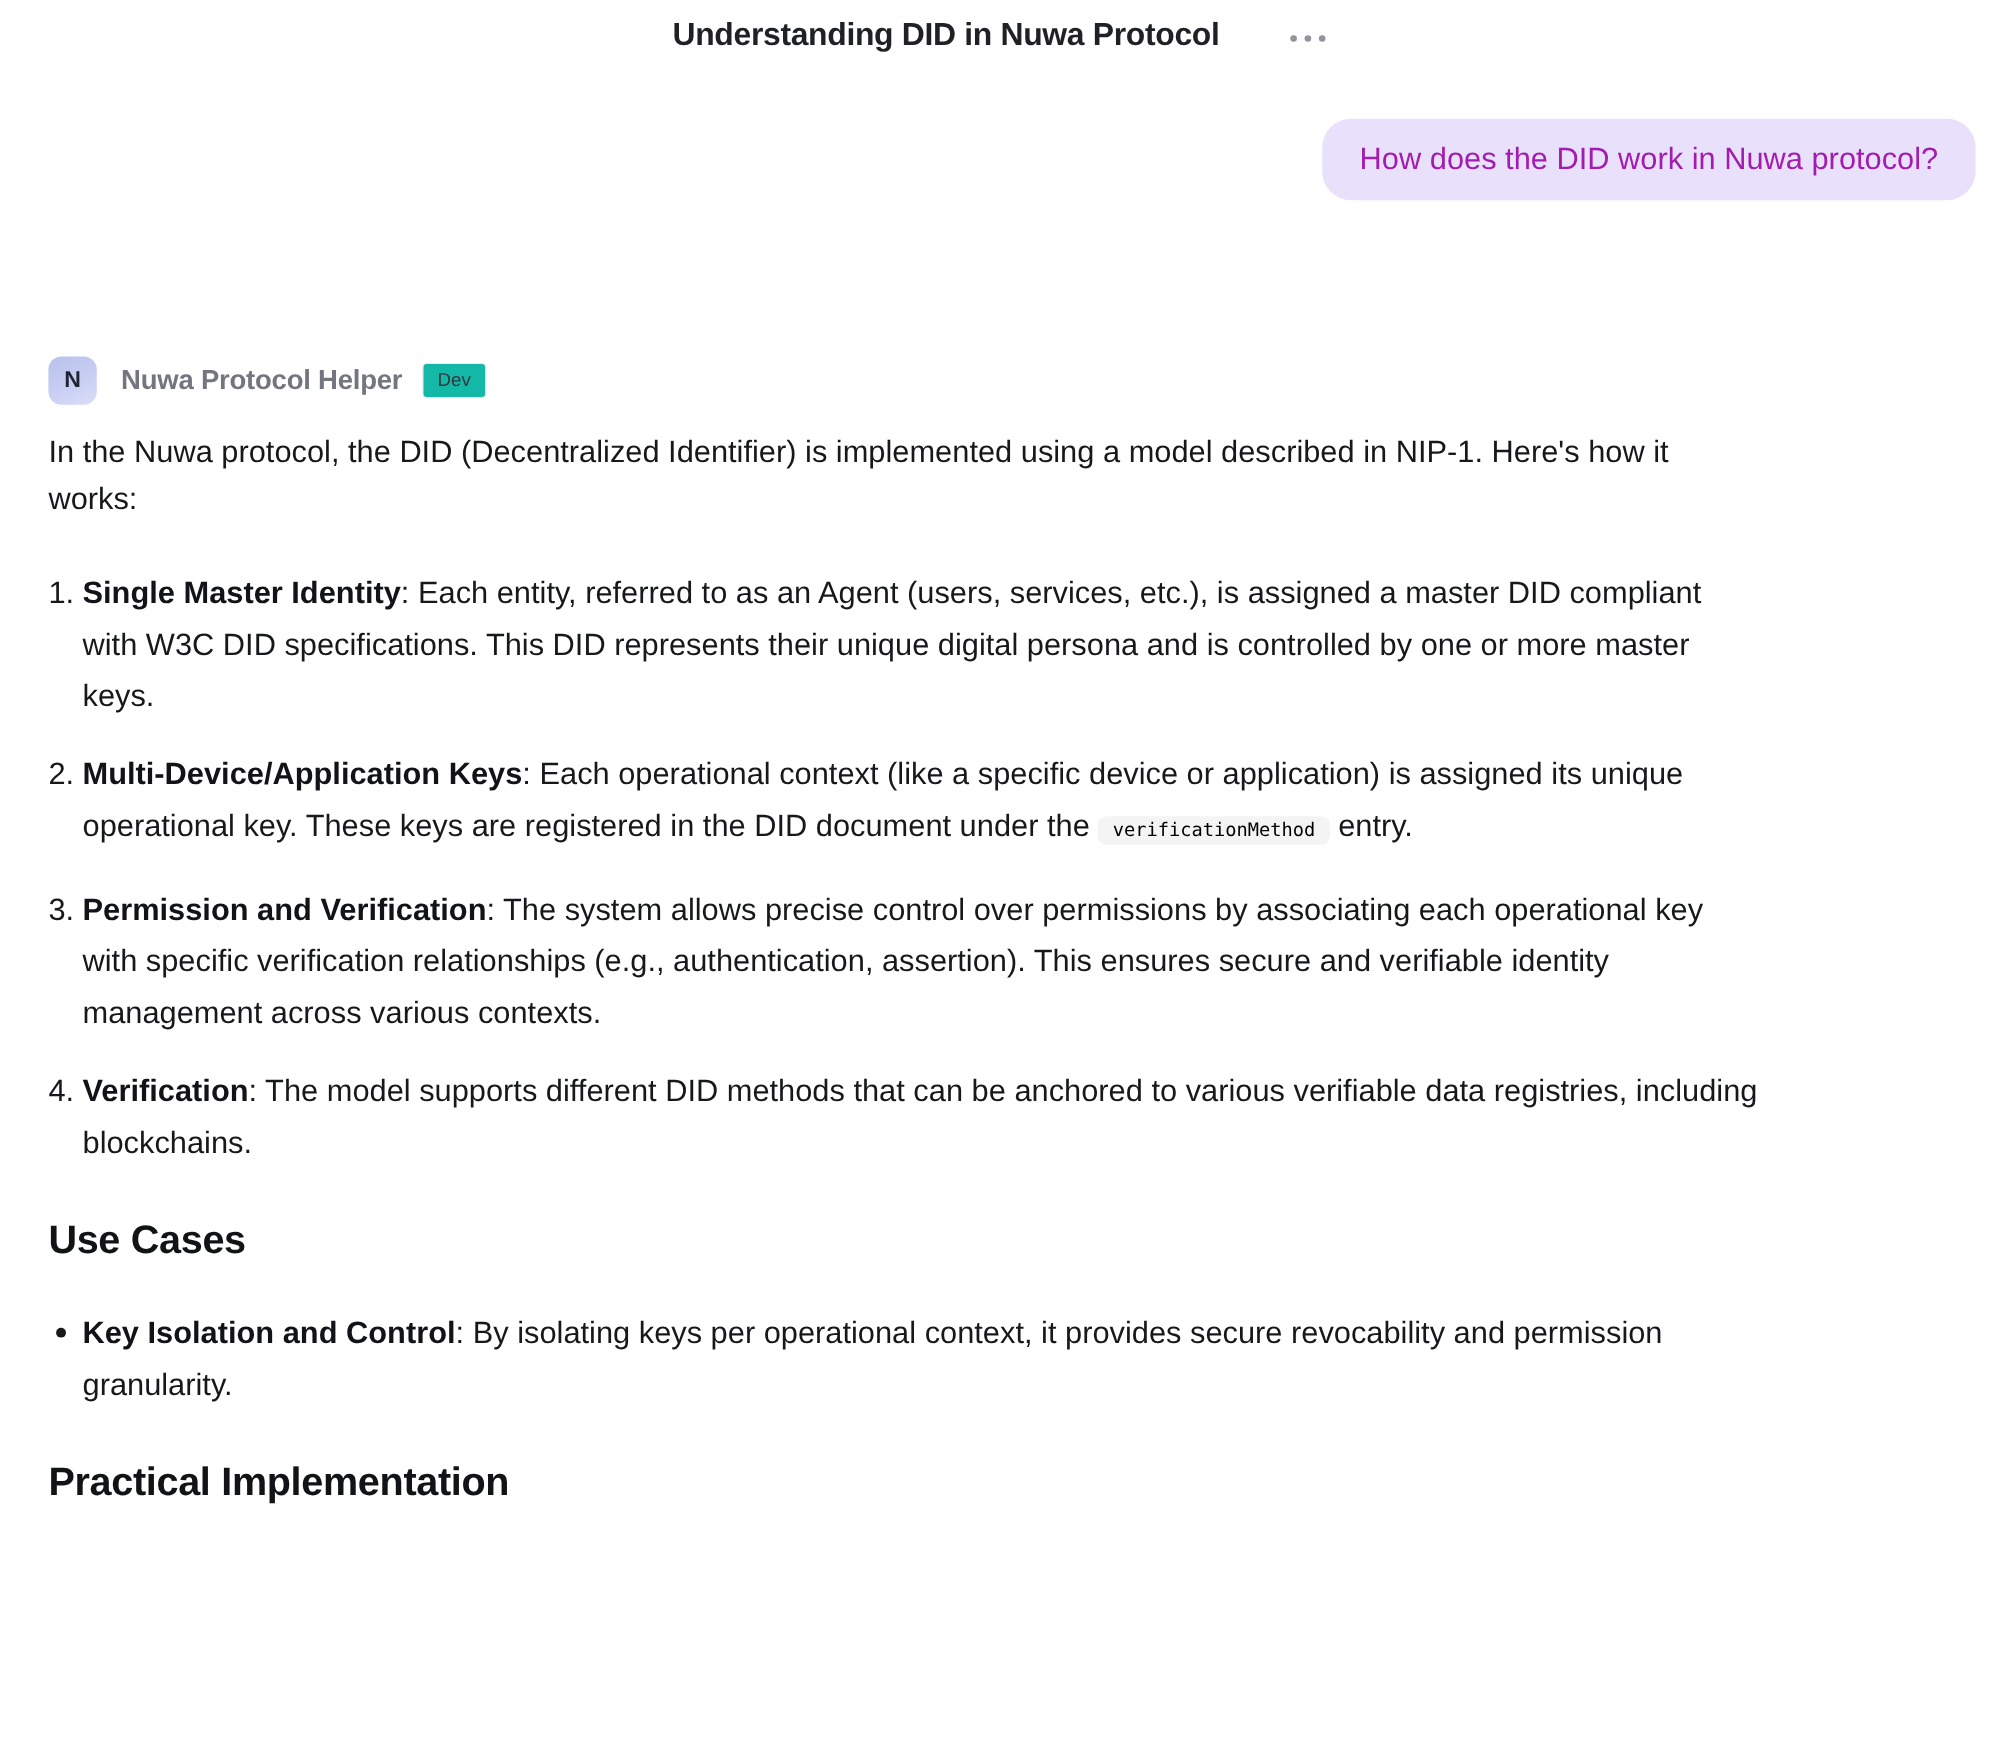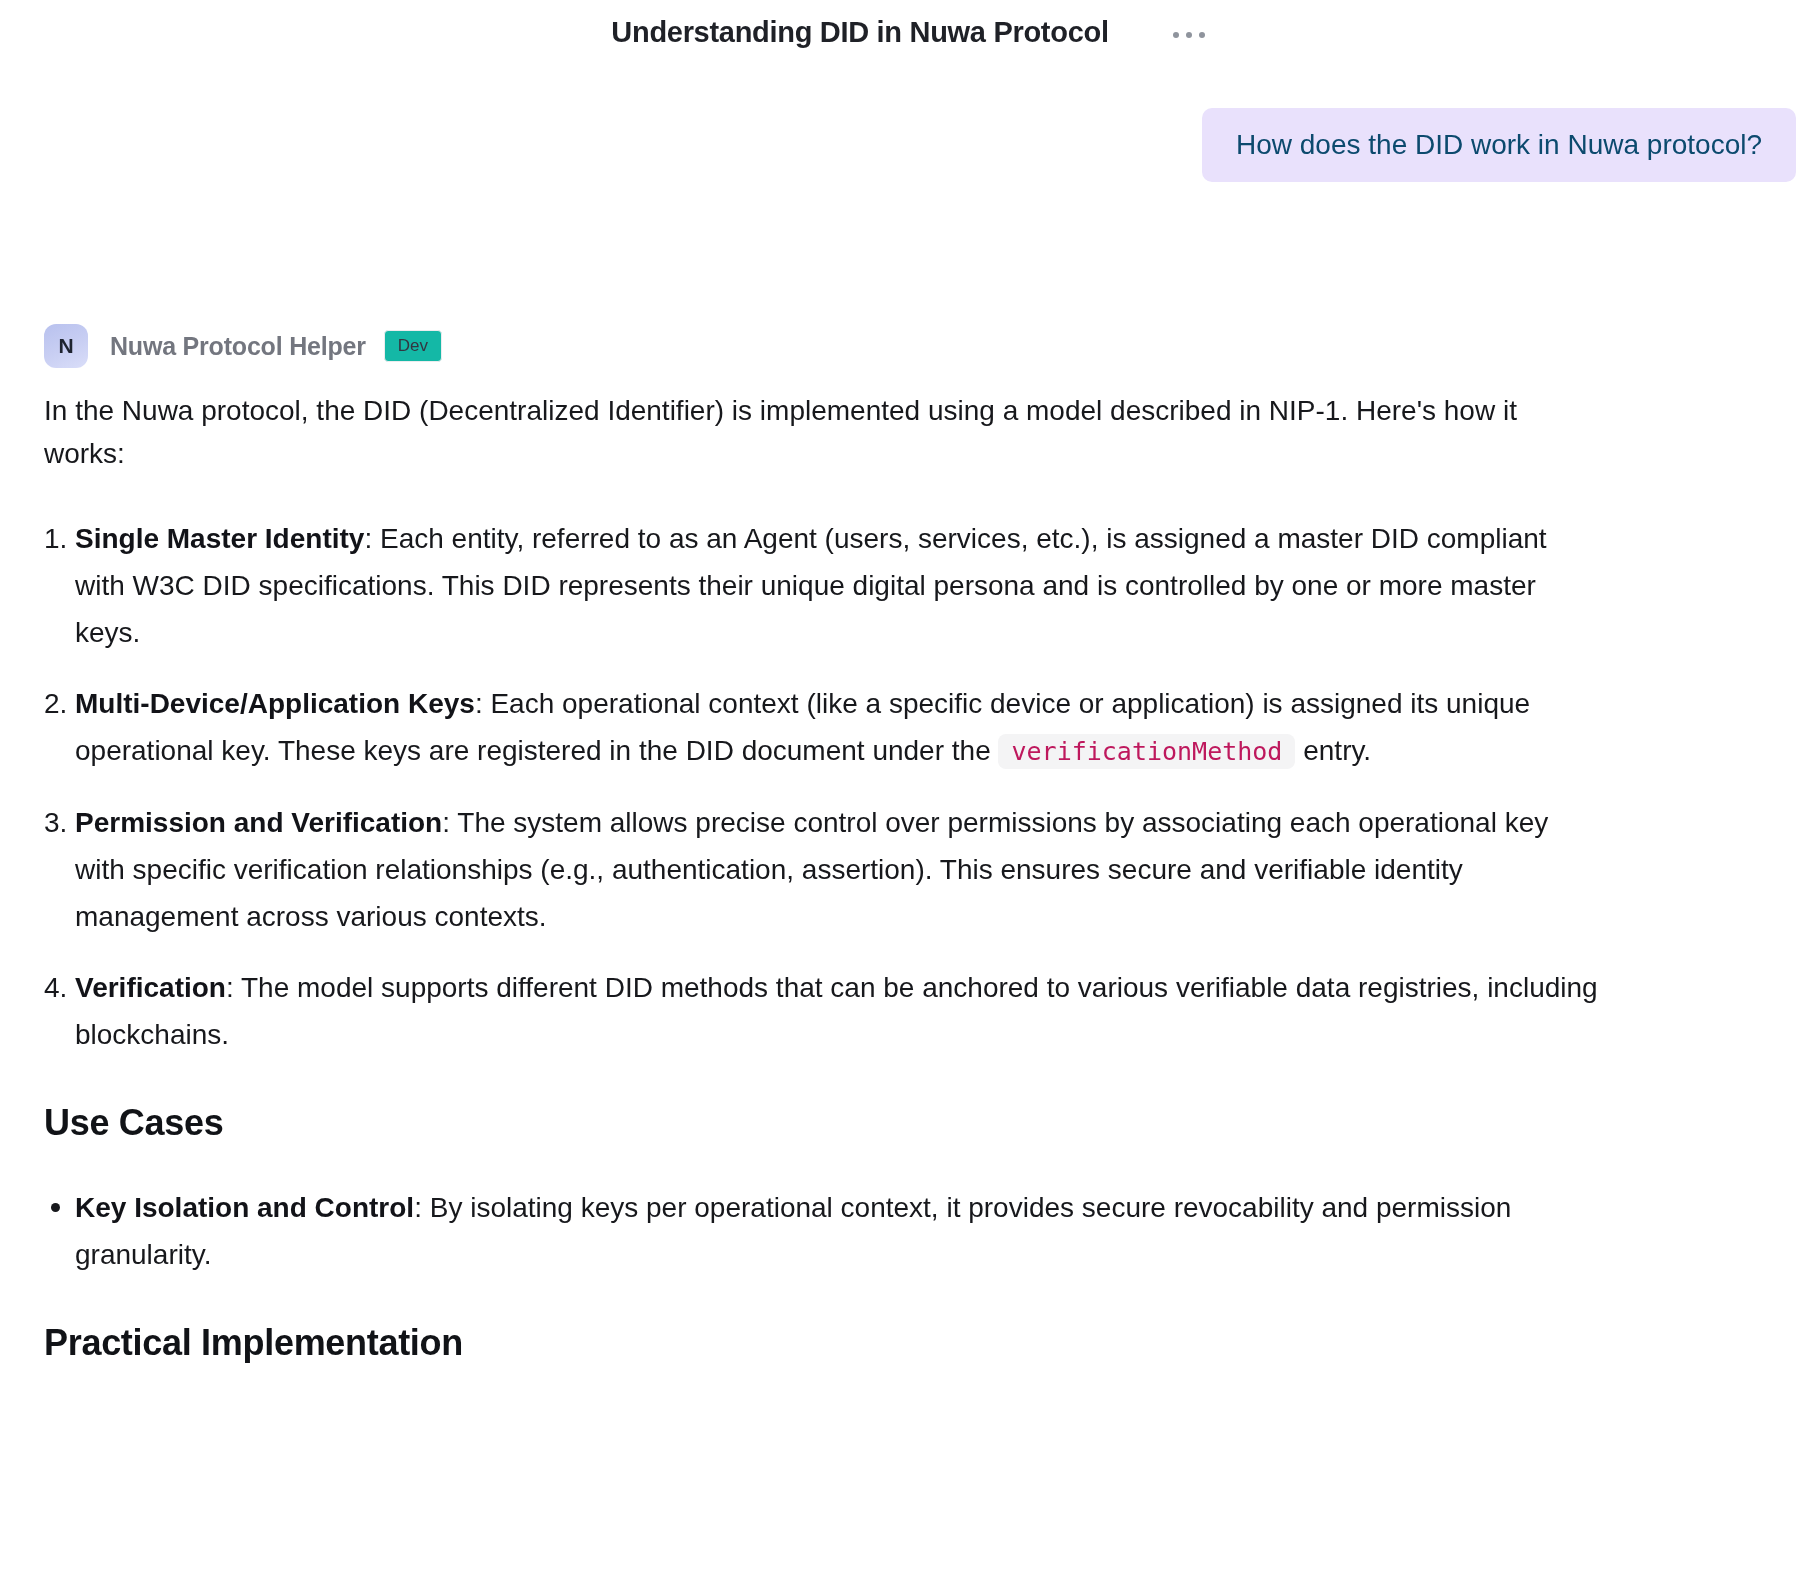--- a/index.html
+++ b/index.html
@@ -15,22 +15,22 @@
     padding-top: 12px; gap: 64px; height: 52px;
   }
   .chat-title {
     font-size: 29px; font-weight: 700; color: #1f2127; letter-spacing: -0.3px;
   }
   .menu-dots { display: flex; gap: 7px; align-items: center; margin-top: 6px; cursor: pointer; }
   .menu-dots i { width: 6px; height: 6px; border-radius: 50%; background: #8f949d; display: block; }
 
   .user-row { display: flex; justify-content: flex-end; padding-right: 20px; margin-top: 56px; }
   .user-bubble {
-    background: #e9e1fc; border-radius: 10px; padding: 21px 34px;
-    font-size: 28px; line-height: 32px; color: #0c4a6e; max-width: 1100px;
+    background: #e9e1fc; border-radius: 26px; padding: 21px 34px;
+    font-size: 28px; line-height: 32px; color: #a21caf; max-width: 1100px;
   }
 
   .assistant { margin: 142px 0 0 44px; width: 1560px; }
   .assistant-header { display: flex; align-items: center; gap: 22px; height: 44px; }
   .avatar {
     width: 44px; height: 44px; border-radius: 12px; flex: 0 0 44px;
     background: linear-gradient(155deg, #b8c1ee 0%, #c9cff3 55%, #dadef9 100%);
     display: flex; align-items: center; justify-content: center;
     font-size: 21px; font-weight: 700; color: #1f2430;
   }
@@ -50,22 +50,22 @@
   .md li { position: relative; padding-left: 31px; line-height: 47px; }
   .md li + li { margin-top: 24px; }
   .md .num { position: absolute; left: 0; top: 0; }
   .md .dot {
     position: absolute; left: 7px; top: 19px; width: 9px; height: 9px;
     border-radius: 50%; background: #17181c;
   }
   .md strong { font-weight: 700; color: #121318; }
   .md code {
     font-family: "DejaVu Sans Mono", monospace;
-    font-size: 25px; background: #f4f4f5; border-radius: 8px;
-    padding: 3px 13px; color: #be185d; white-space: nowrap; margin-top: 25px;
+    font-size: 17px; background: #f4f4f5; border-radius: 8px;
+    padding: 3px 13px; color: #000000; white-space: nowrap; margin-top: 25px;
   }
 </style>
 </head>
 <body>
 
 <header class="chat-header">
   <h1 class="chat-title">Understanding DID in Nuwa Protocol</h1>
   <div class="menu-dots">
     <i></i>
       <i></i>

